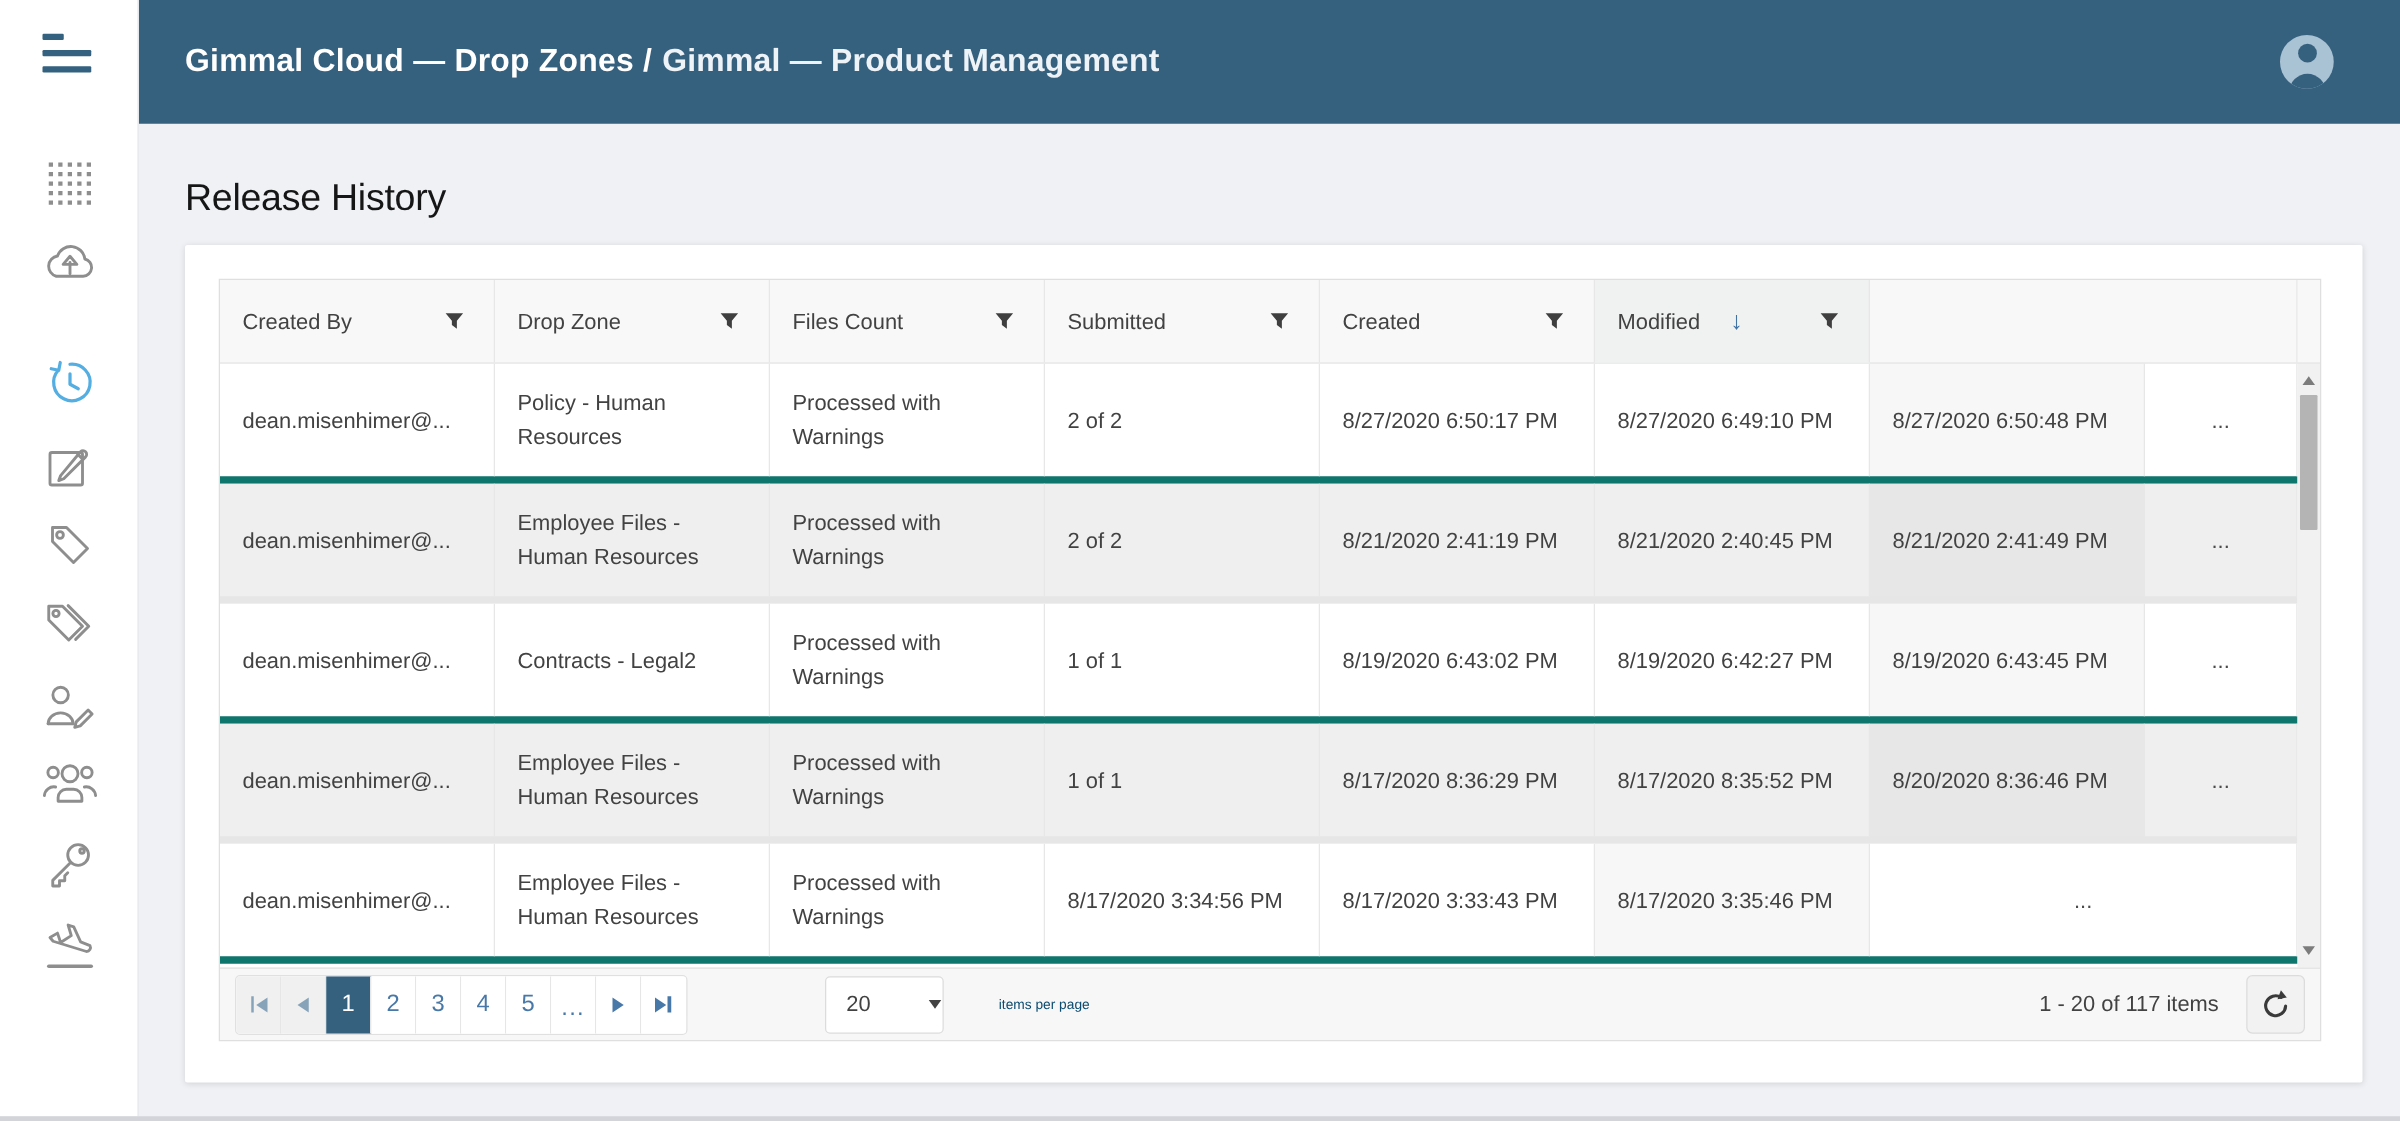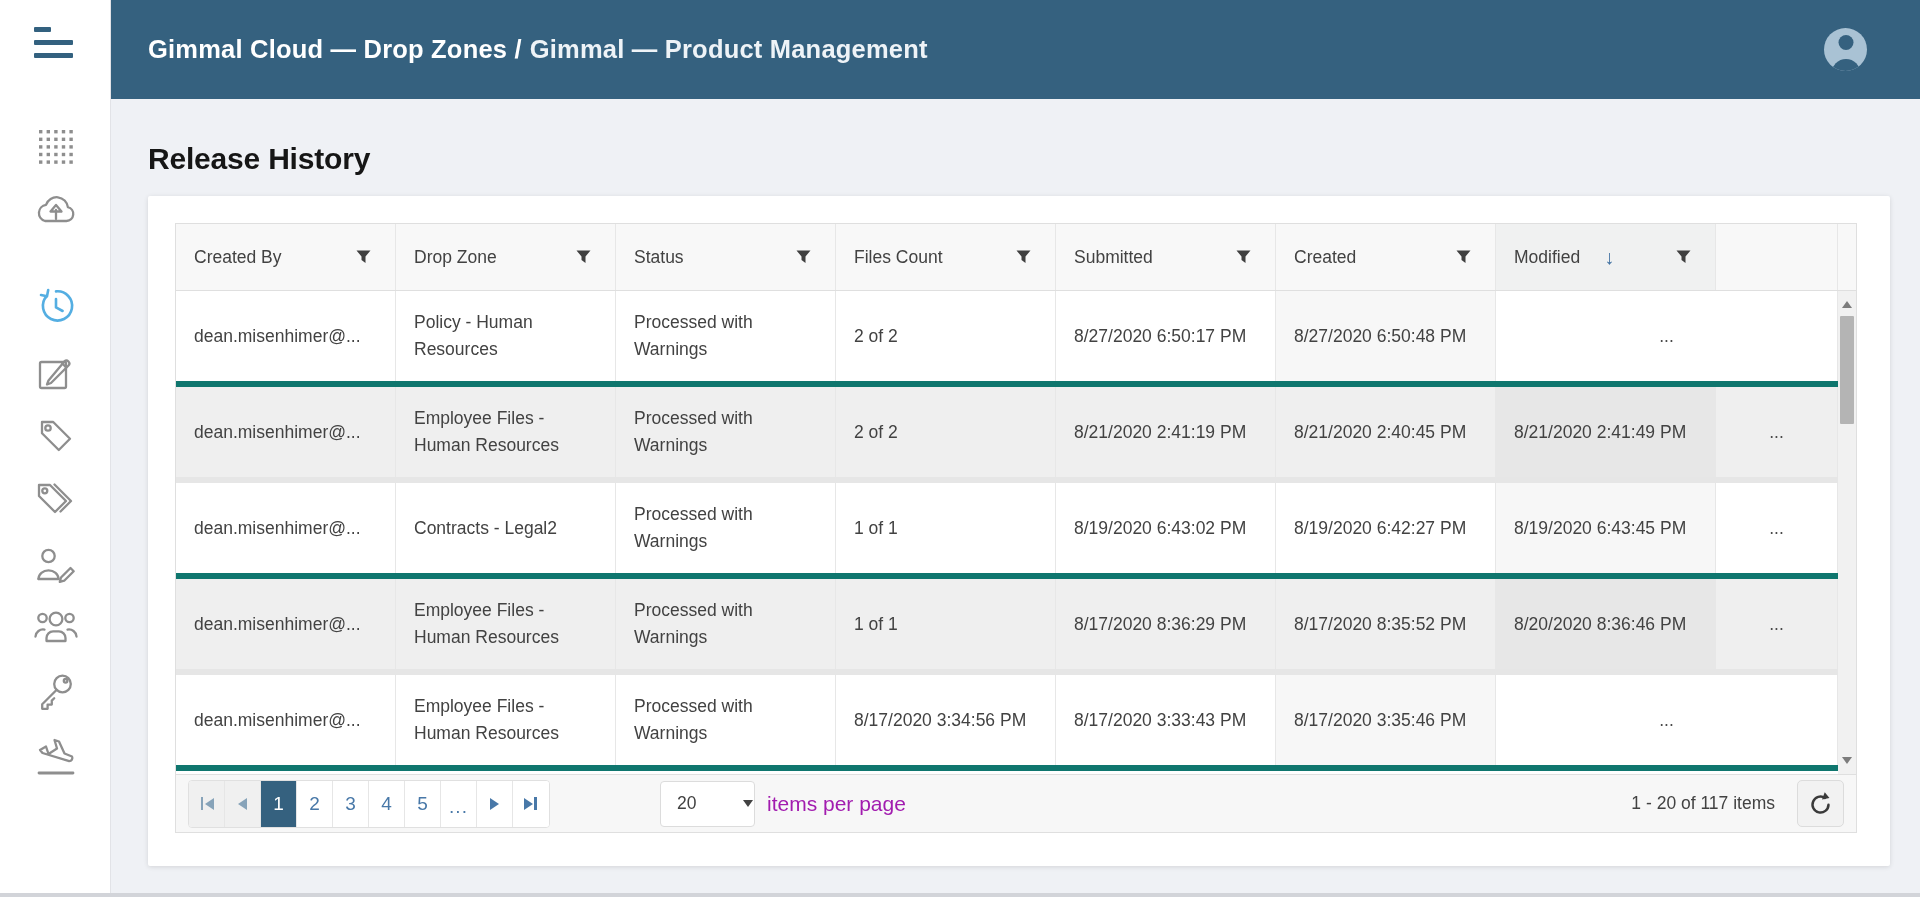--- a/index.html
+++ b/index.html
@@ -23,21 +23,21 @@
   
   .topbar{position:absolute;left:111px;top:0;width:1809px;height:99px;background:#35617f;display:flex;align-items:center;}
   .breadcrumb{margin-left:37px;font-size:25.5px;color:#ffffff;letter-spacing:.2px;white-space:nowrap;}
   .bc-bold{font-weight:700;}
   .bc-rest{font-weight:700;color:#eef3f7;margin-left:8px;}
   .avatar{position:absolute;right:53px;top:28px;width:43px;height:43px;border-radius:50%;background:#a9c2d4;overflow:hidden;}
   .av-head{position:absolute;top:7px;left:50%;transform:translateX(-50%);width:15px;height:15px;border-radius:50%;background:#35617f;}
   .av-body{position:absolute;bottom:-9px;left:50%;transform:translateX(-50%);width:29px;height:21px;border-radius:15px 15px 0 0;background:#35617f;}
 
   
-  .page-title{position:absolute;left:148px;top:142px;margin:0;font-size:30px;font-weight:700;color:#161616;letter-spacing:-.2px;}
+  .page-title{position:absolute;left:148px;top:142px;margin:0;font-size:30px;font-weight:400;color:#161616;letter-spacing:-.2px;}
   .card{position:absolute;left:148px;top:196px;width:1742px;height:670px;background:#ffffff;border-radius:2px;box-shadow:0 1px 5px rgba(0,0,0,.12);}
 
   .grid{position:absolute;left:27px;top:27px;width:1682px;height:610px;border:1px solid #dfdfdf;box-sizing:border-box;background:#fff;}
 
   
   .grid-header{display:flex;height:67px;background:#f8f8f8;border-bottom:1px solid #dfdfdf;box-sizing:border-box;}
   .hcell{width:220px;box-sizing:border-box;position:relative;display:flex;align-items:center;padding-left:18px;border-right:1px solid #e7e7e7;font-size:17.5px;color:#424242;}
   .hcell.sorted{background:#f0f1f1;}
   .hcell-actions{flex:1;border-right:1px solid #e7e7e7;}
   .hscroll-spacer{width:18px;}
@@ -66,21 +66,21 @@
   .pg-btn{width:36px;height:46px;display:flex;align-items:center;justify-content:center;border-right:1px solid #e6e6e6;font-size:19px;color:#4878a8;background:#fff;}
   .pg-btn:last-child{border-right:none;}
   .pg-btn.nav-disabled{background:#f0f0f0;color:#87a3b9;}
   .pg-btn.current{background:#35617f;color:#ffffff;}
   .tri-l{width:0;height:0;border-top:6px solid transparent;border-bottom:6px solid transparent;border-right:9px solid currentColor;}
   .tri-r{width:0;height:0;border-top:6px solid transparent;border-bottom:6px solid transparent;border-left:9px solid currentColor;}
   .vbar{width:2.5px;height:13px;background:currentColor;margin:0 1.5px;}
   .pg-dots{letter-spacing:1px;padding-top:6px;}
   .pg-size{margin-left:110px;width:95px;height:46px;box-sizing:border-box;background:#fff;border:1px solid #dcdcdc;border-radius:4px;display:flex;align-items:center;justify-content:space-between;padding:0 1px 0 16px;font-size:17.5px;color:#424242;cursor:pointer;}
   .caret{width:0;height:0;border-left:5.5px solid transparent;border-right:5.5px solid transparent;border-top:7px solid #424242;}
-  .pg-items-label{margin-left:12px;font-size:21px;color:#a21caf;}
+  .pg-items-label{margin-left:44px;font-size:11px;color:#0c4a6e;}
   .pg-range{margin-left:auto;font-size:17.5px;color:#424242;}
   .pg-refresh{width:47px;height:47px;margin-left:22px;background:#f2f2f2;border:1px solid #dcdcdc;border-radius:5px;display:flex;align-items:center;justify-content:center;}
 
   .bottom-strip{position:absolute;left:0;bottom:0;width:1920px;height:4px;background:#d2d4d9;z-index:6;}
 </style>
 </head>
 <body>
 
 <div class="sidebar">
   <button class="hamburger">
@@ -216,26 +216,20 @@
               <path d="M0.5 0.5 H14.5 L9.5 6.5 L9.5 13 L5.5 10 L5.5 6.5 Z" fill="#3f3f3f"></path>
             </svg></span>
       </div>
       <div class="hcell">
         <span>Drop Zone</span>
         <span class="funnel"><svg width="15" height="14" viewBox="0 0 15 14">
               <path d="M0.5 0.5 H14.5 L9.5 6.5 L9.5 13 L5.5 10 L5.5 6.5 Z" fill="#3f3f3f"></path>
             </svg></span>
       </div>
       <div class="hcell">
-        <span>Status</span>
-        <span class="funnel"><svg width="15" height="14" viewBox="0 0 15 14">
-              <path d="M0.5 0.5 H14.5 L9.5 6.5 L9.5 13 L5.5 10 L5.5 6.5 Z" fill="#3f3f3f"></path>
-            </svg></span>
-      </div>
-      <div class="hcell">
         <span>Files Count</span>
         <span class="funnel"><svg width="15" height="14" viewBox="0 0 15 14">
               <path d="M0.5 0.5 H14.5 L9.5 6.5 L9.5 13 L5.5 10 L5.5 6.5 Z" fill="#3f3f3f"></path>
             </svg></span>
       </div>
       <div class="hcell">
         <span>Submitted</span>
         <span class="funnel"><svg width="15" height="14" viewBox="0 0 15 14">
               <path d="M0.5 0.5 H14.5 L9.5 6.5 L9.5 13 L5.5 10 L5.5 6.5 Z" fill="#3f3f3f"></path>
             </svg></span>
@@ -268,20 +262,23 @@
               <span>Policy - Human Resources</span>
             </div>
           <div class="cell">
               <span>Processed with Warnings</span>
             </div>
           <div class="cell">
               <span>2 of 2</span>
             </div>
           <div class="cell">
               <span>8/27/2020 6:50:17 PM</span>
+            </div>
+          <div class="cell">
+              <span>8/27/2020 6:49:10 PM</span>
             </div>
           <div class="cell sorted">
               <span>8/27/2020 6:50:48 PM</span>
             </div>
           <div class="cell cell-actions">
               <span>...</span>
             </div>
         </div>
 
         <div class="row alt">

